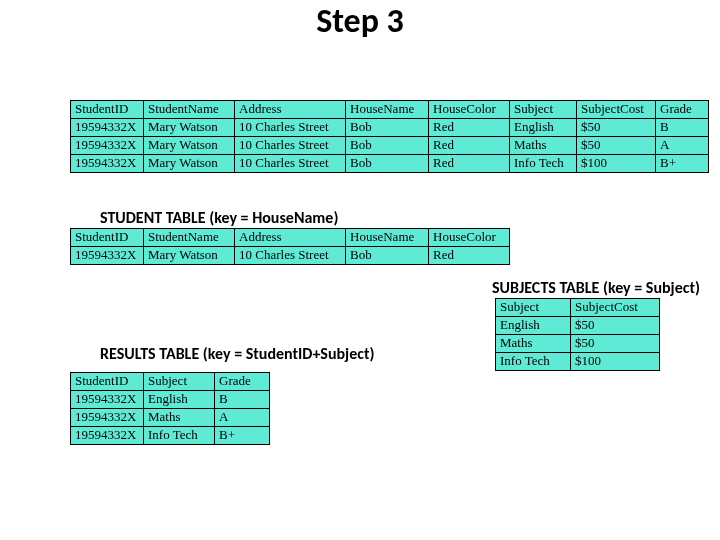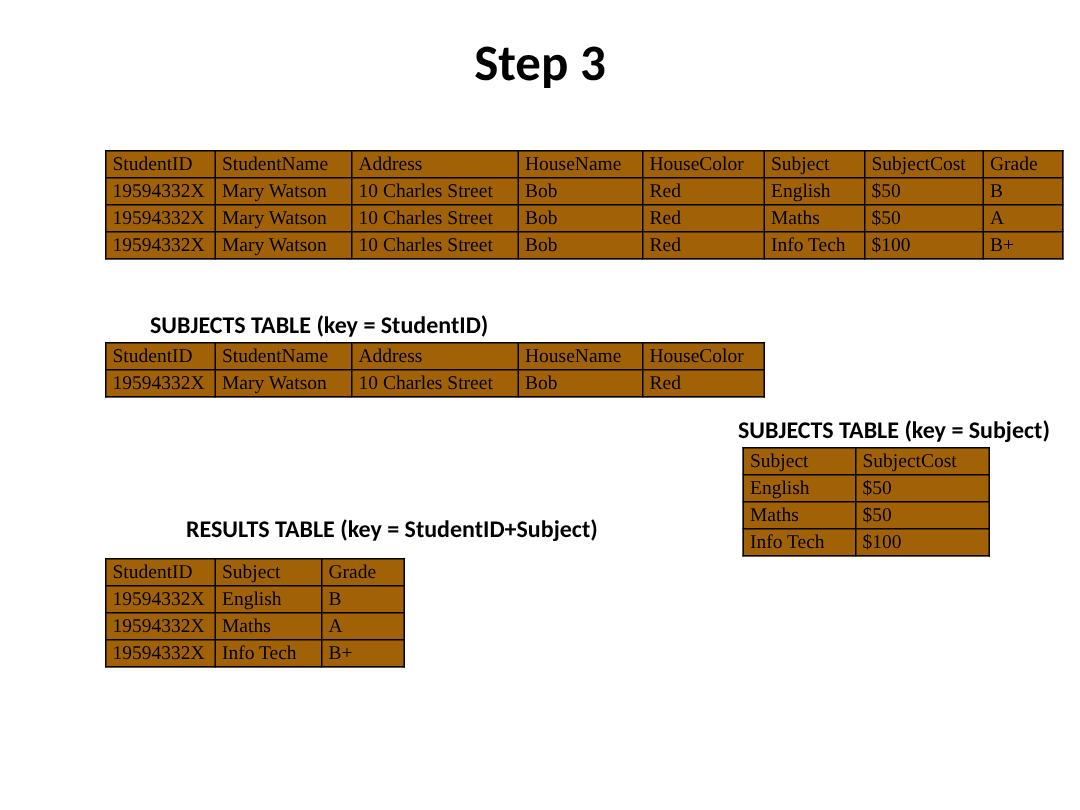--- a/index.html
+++ b/index.html
@@ -11,26 +11,25 @@
     font-family: "Times New Roman", serif;
     font-size: 13px;
     color: #000;
     position: relative;
   }
   .title {
     font-family: Calibri, Arial, sans-serif;
     font-size: 34px;
     font-weight: 700;
     text-align: center;
-    padding-top: 22px;
     padding-bottom: 18px;
   }
   table {
     border-collapse: collapse;
-    background: #a16207;
+    background: #5eead4;
   }
   td {
     border: 1px solid #000;
     padding: 1px 4px;
     line-height: 1.15;
     vertical-align: top;
     white-space: nowrap;
   }
   .caption {
     font-family: Calibri, Arial, sans-serif;
@@ -59,21 +58,20 @@
   }
   .table3-wrap {
     position: absolute;
     left: 495px;
     top: 298px;
   }
   .cap-results {
     position: absolute;
     left: 100px;
     top: 344px;
-    margin-left: 24px;
   }
   .table4-wrap {
     position: absolute;
     left: 70px;
     top: 372px;
   }
   
   .t1 td:nth-child(1){width:64px}
   .t1 td:nth-child(2){width:82px}
   .t1 td:nth-child(3){width:102px}
@@ -141,21 +139,21 @@
       <td>Bob</td>
       <td>Red</td>
       <td>Info Tech</td>
       <td>$100</td>
       <td>B+</td>
     </tr>
   </tbody>
     </table>
 </div>
 
-<div class="caption cap-student">SUBJECTS TABLE (key = StudentID)</div>
+<div class="caption cap-student">STUDENT TABLE (key = HouseName)</div>
 
 <div class="table2-wrap">
   <table class="t2">
     <tbody>
         <tr>
       <td>StudentID</td>
       <td>StudentName</td>
       <td>Address</td>
       <td>HouseName</td>
       <td>HouseColor</td>

